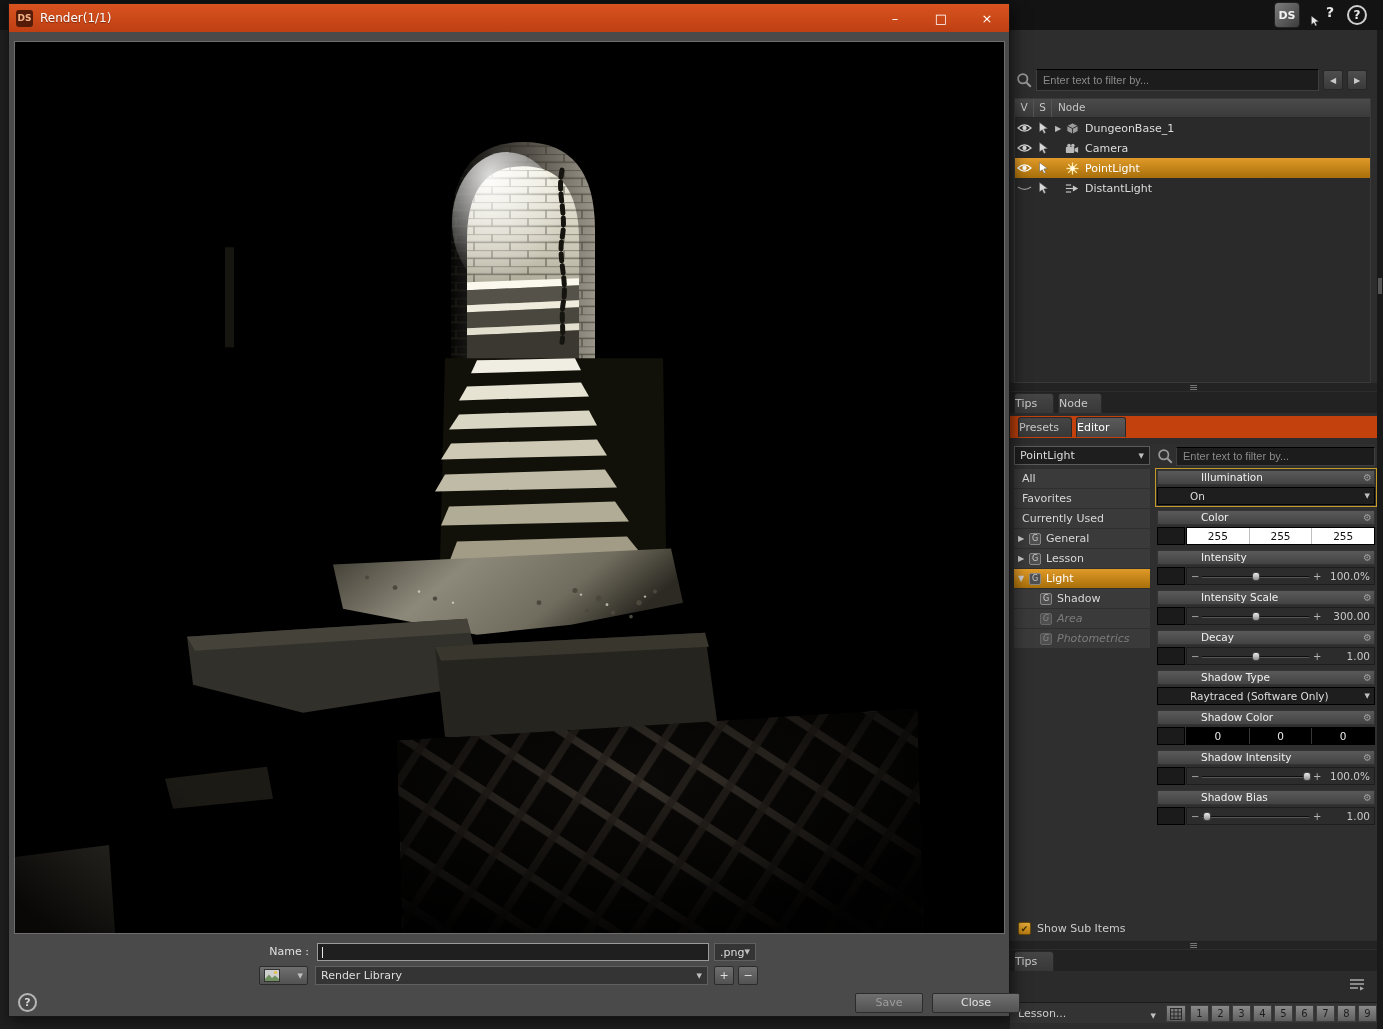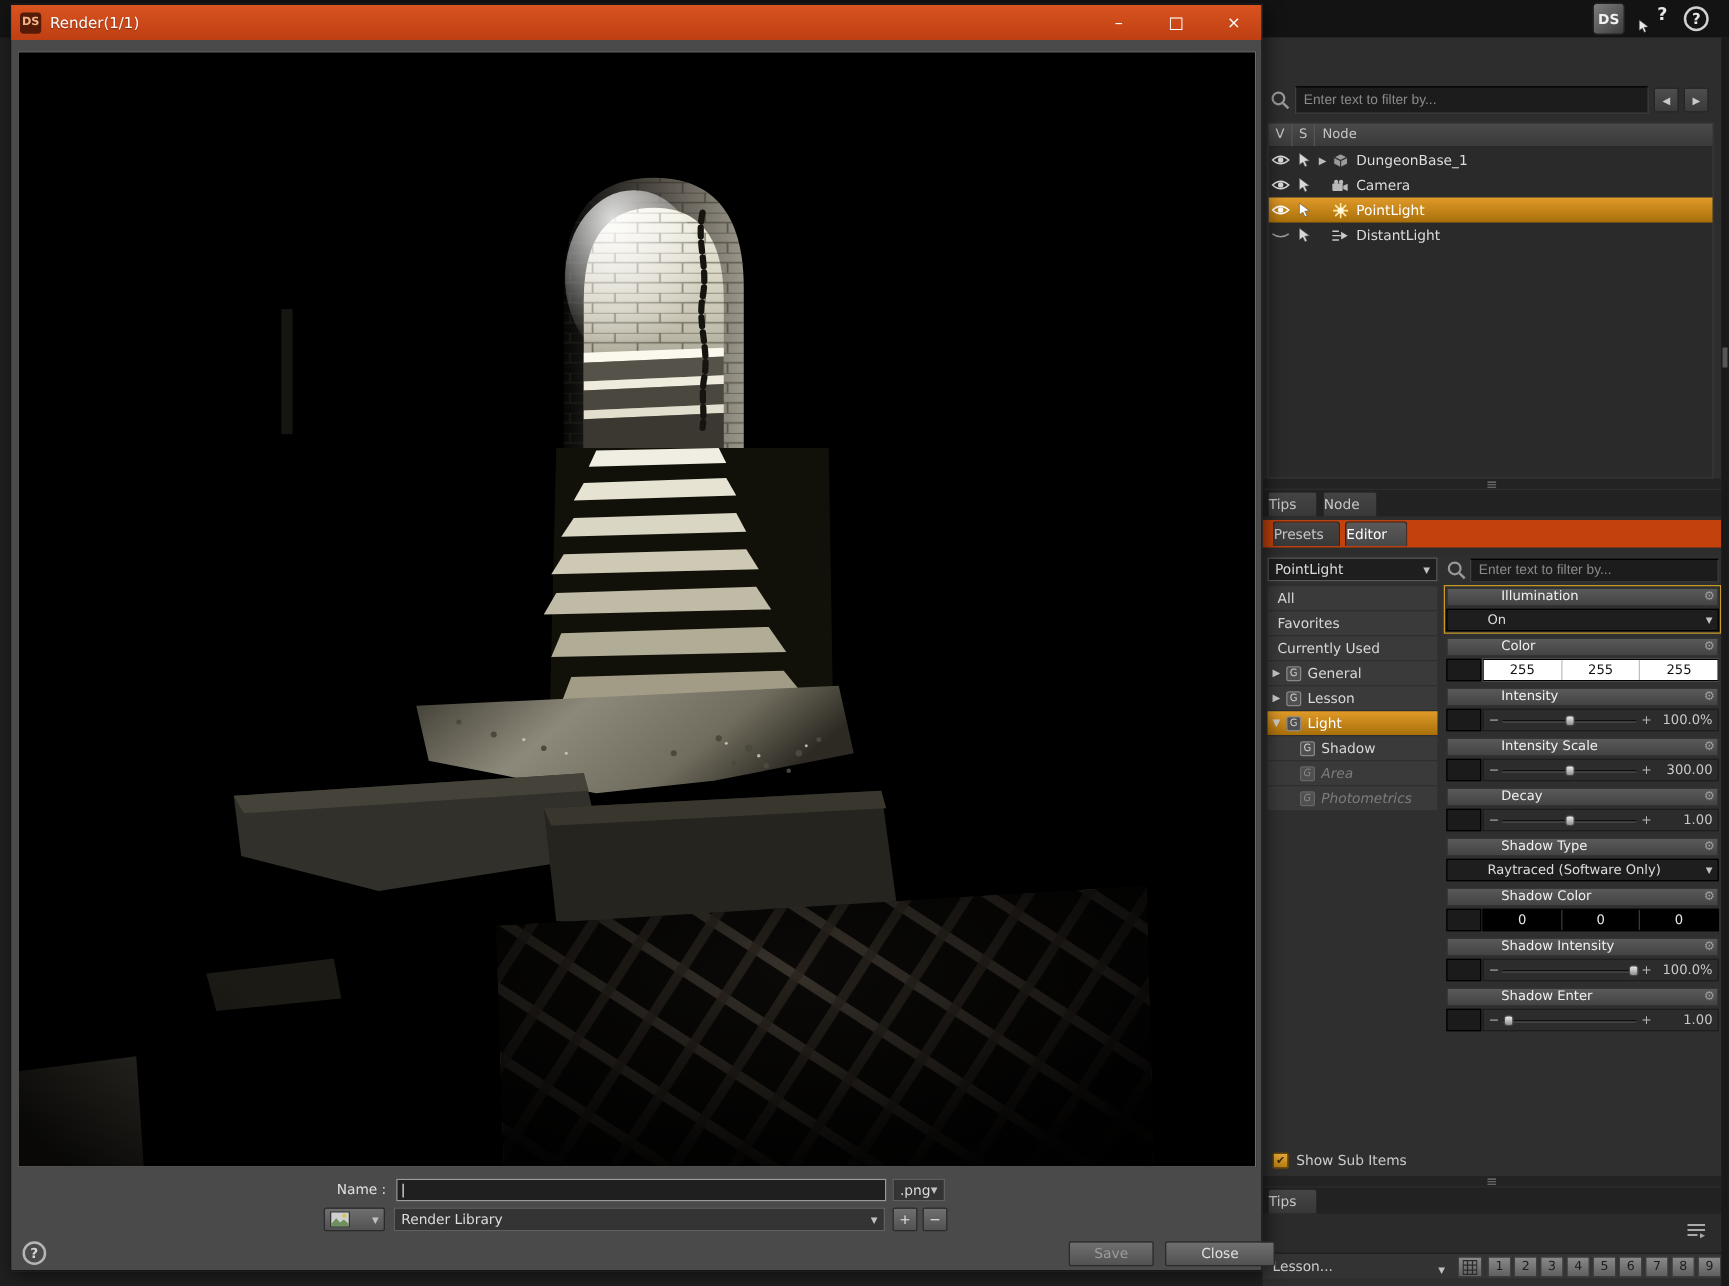--- a/index.html
+++ b/index.html
@@ -450,21 +450,21 @@
                   <span class="handle" style="left: calc(98% - 4px);"></span>
                 </span>
               <span class="sl-sign">+</span>
               <span class="sl-val">100.0%</span>
             </div>
           </div>
         </div>
 
         <div class="pgroup">
           <div class="phead">
-            <span>Shadow Enter</span>
+            <span>Shadow Bias</span>
             <span class="gear">⚙</span>
           </div>
           <div class="pwidget">
             <div class="cap"></div>
             <div class="sliderbox">
               <span class="sl-sign">−</span>
               <span class="track">
                   <span class="handle" style="left: calc(5% - 4px);"></span>
                 </span>
               <span class="sl-sign">+</span>

